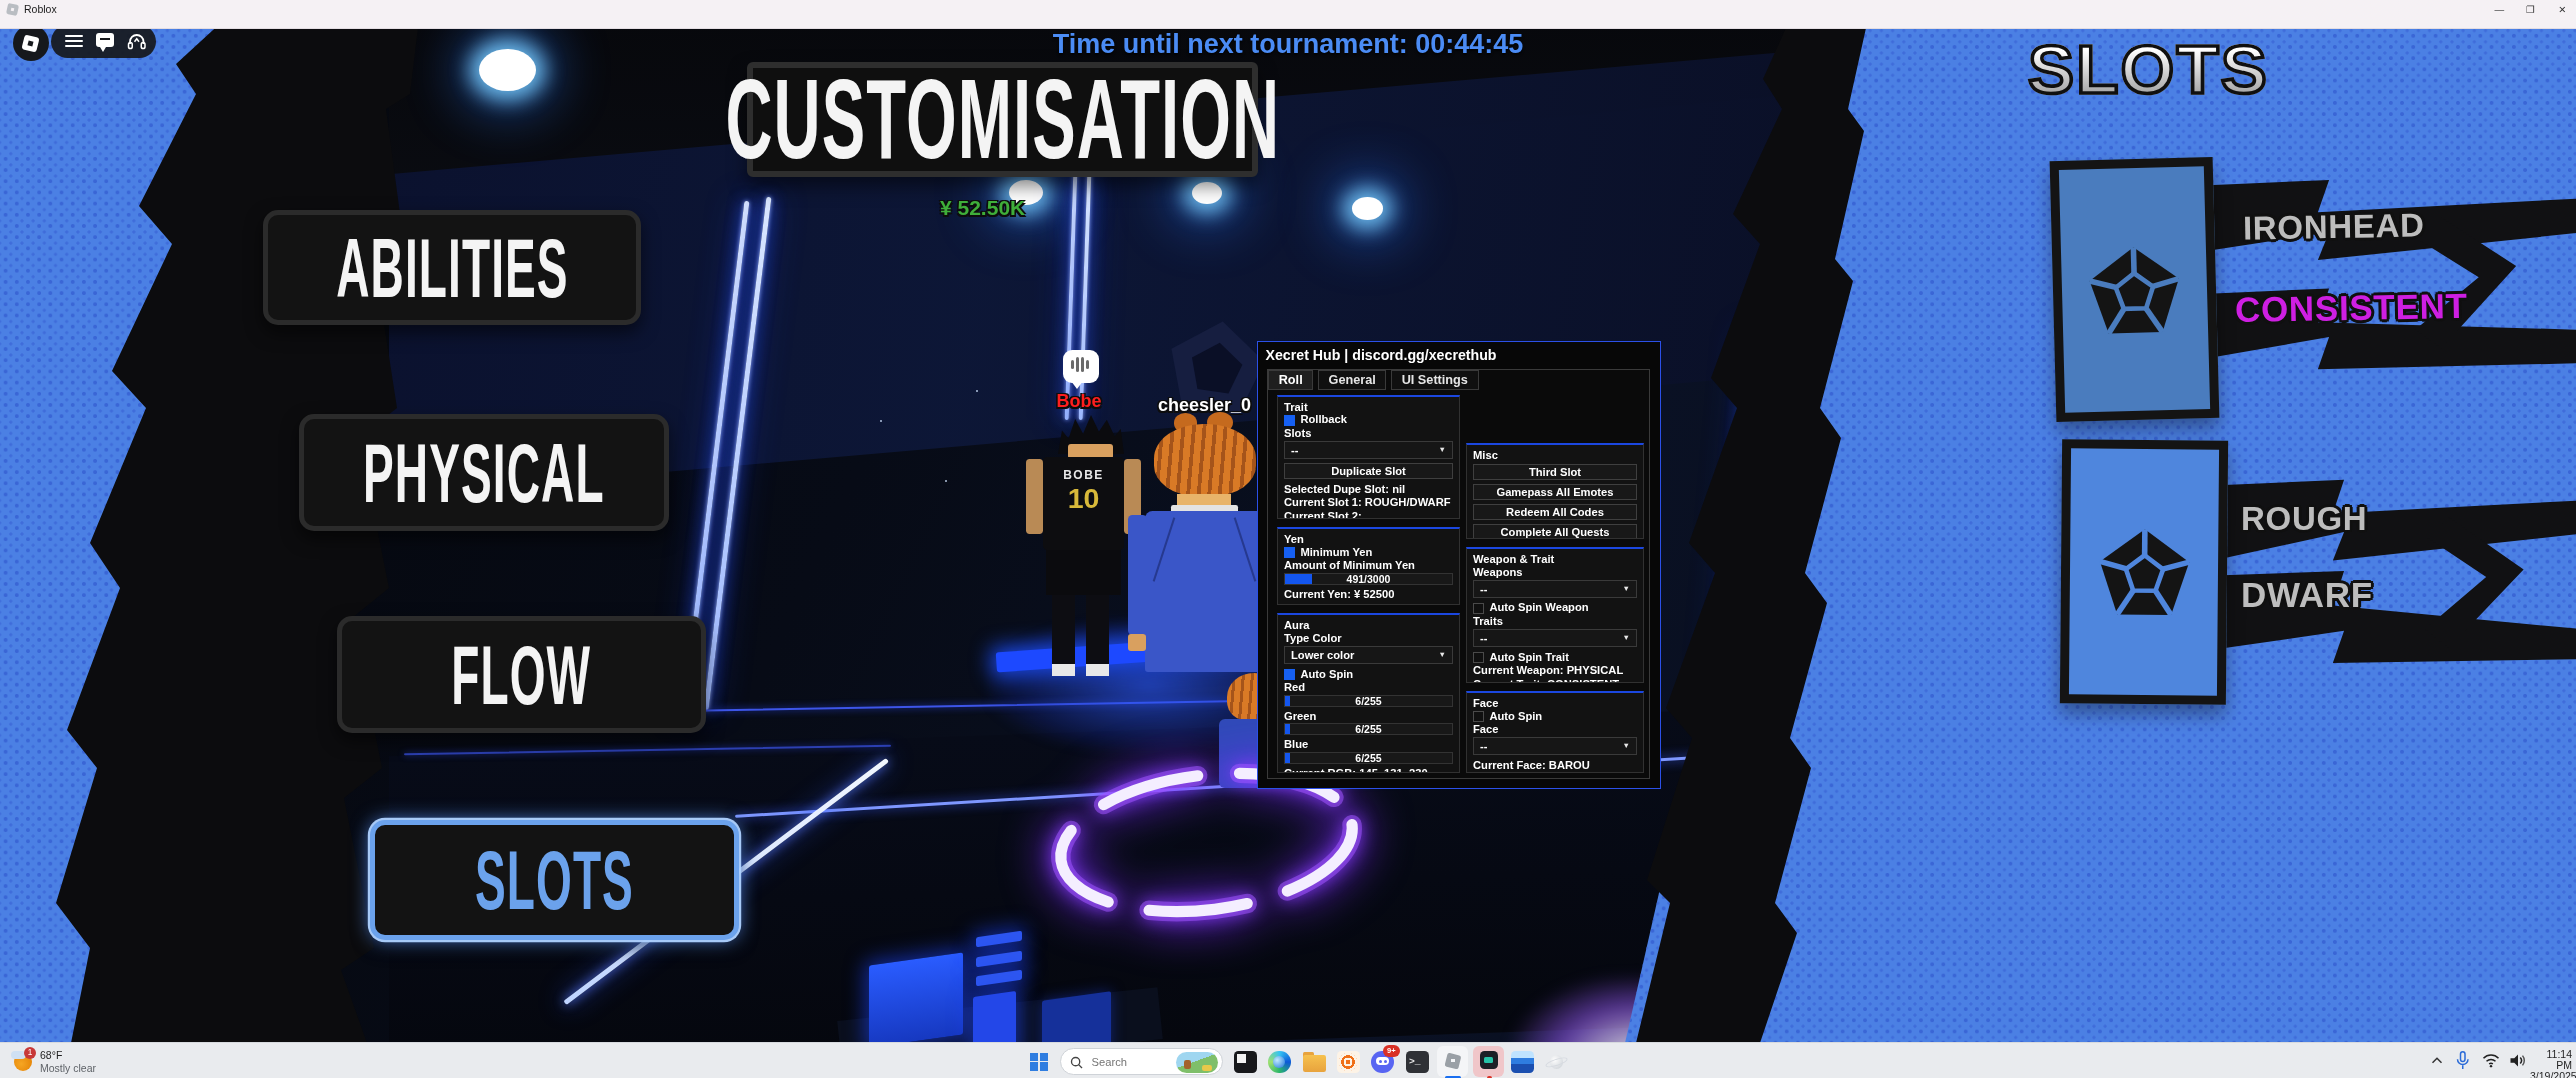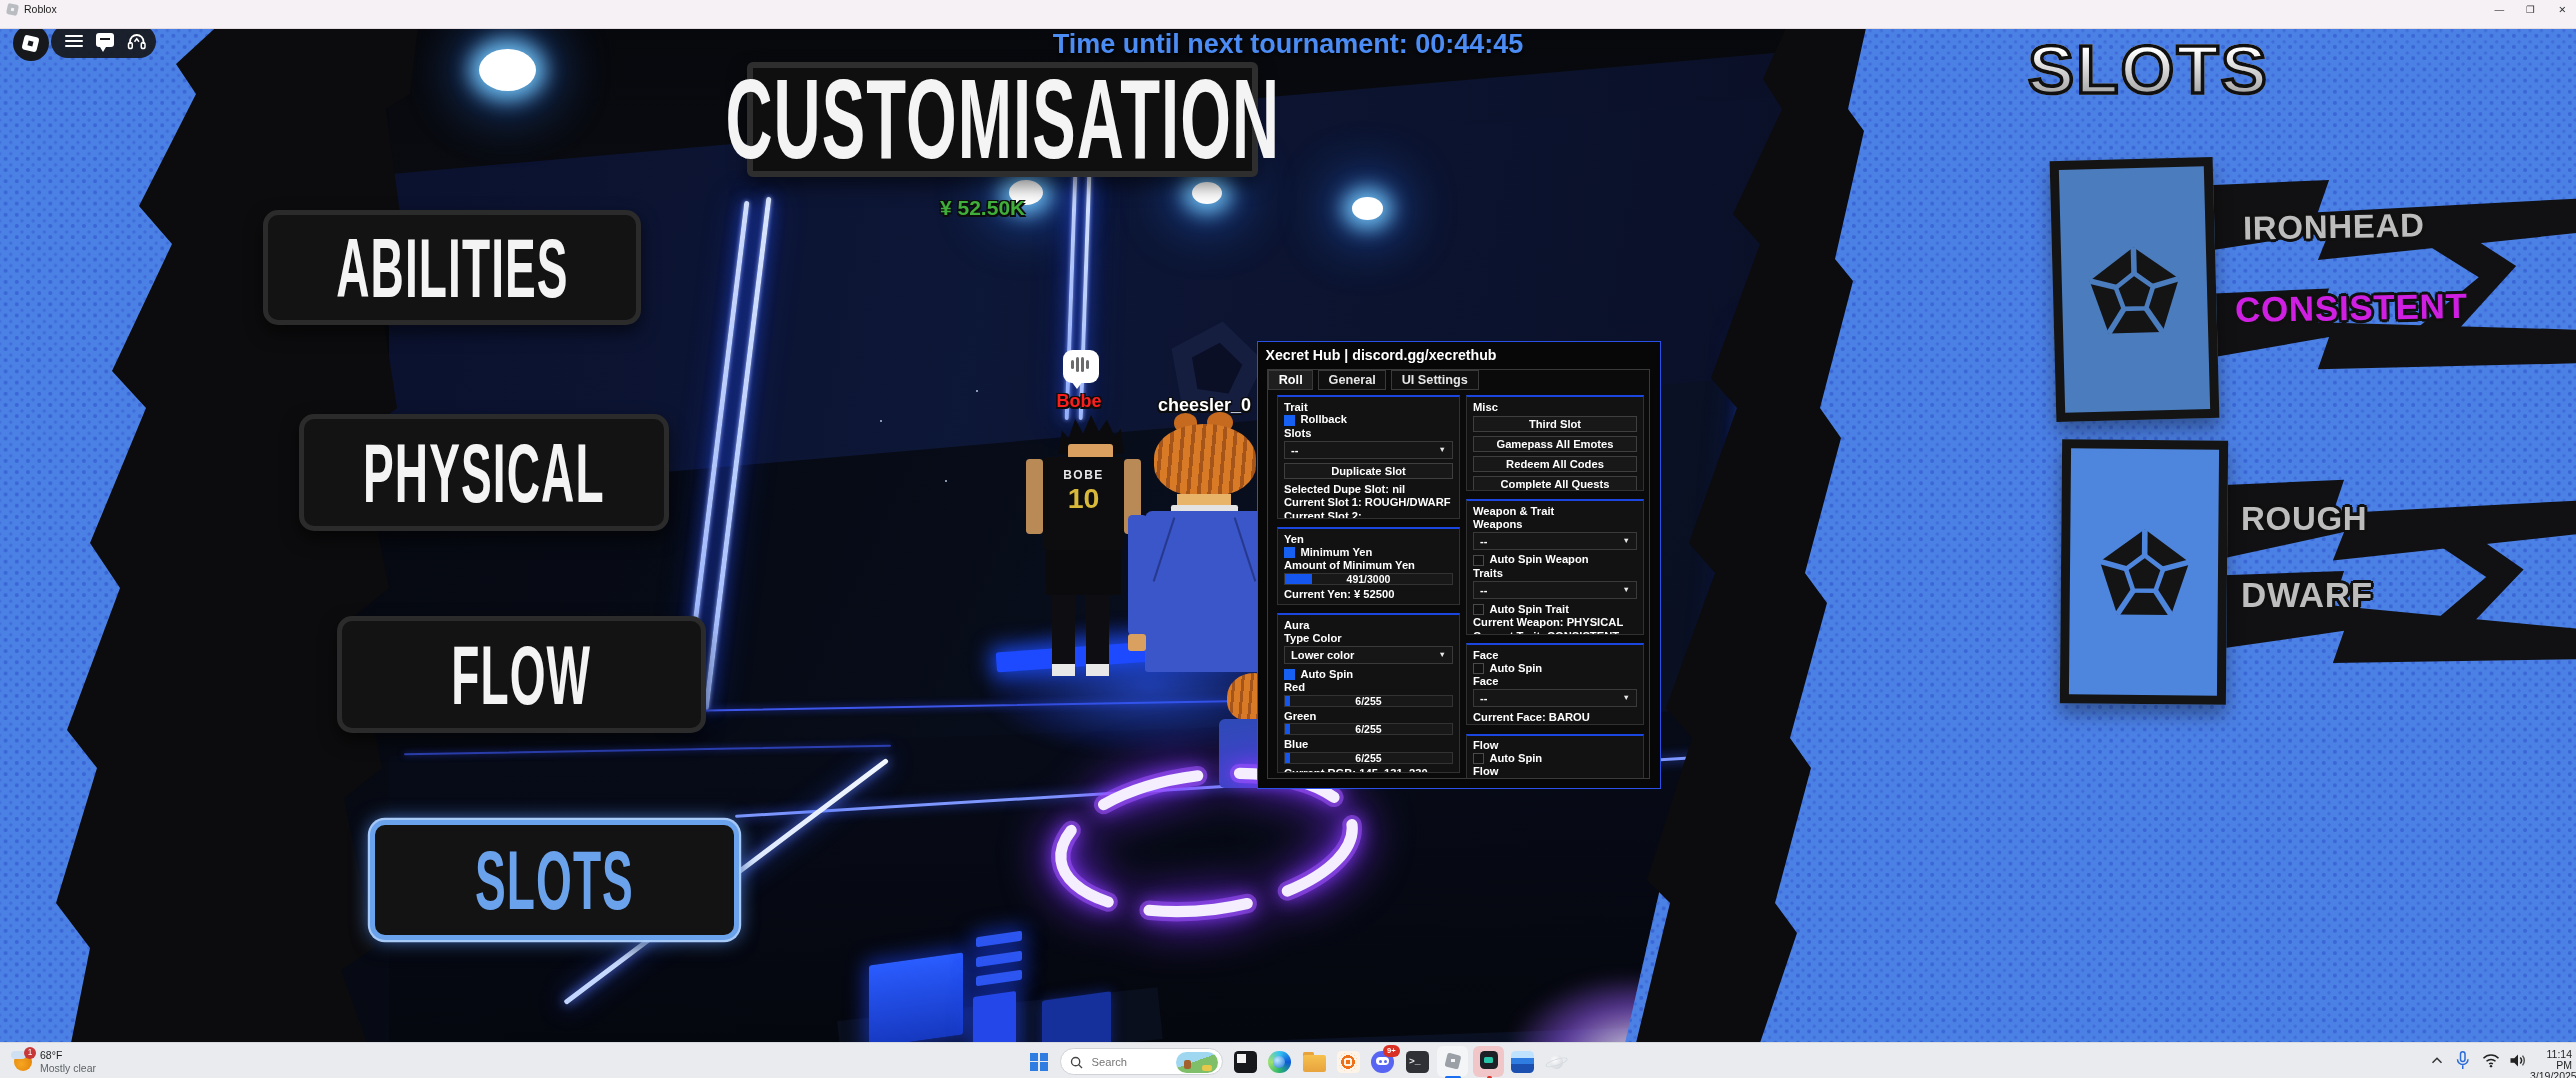--- a/index.html
+++ b/index.html
@@ -324,21 +324,21 @@
           <div class="sld">
               <div class="fill" style="width:3%;"></div>
               <div class="val">6/255</div>
             </div>
           <div class="lbl">Current RGB: 145, 131, 230</div>
         </div>
 
       </div>
 
       <div class="col" style="left:198px;width:178px;">
-        <div class="sec" style="height:96px;">
+        <div class="sec" style="height:96px;margin-top:48px;">
           <div class="t">Misc</div>
           <div class="hbtn">Third Slot</div>
           <div class="hbtn">Gamepass All Emotes</div>
           <div class="hbtn">Redeem All Codes</div>
           <div class="hbtn">Complete All Quests</div>
         </div>
 
         <div class="sec" style="height:136px;">
           <div class="t">Weapon &amp; Trait</div>
           <div class="lbl" style="line-height:12px;">Weapons</div>

